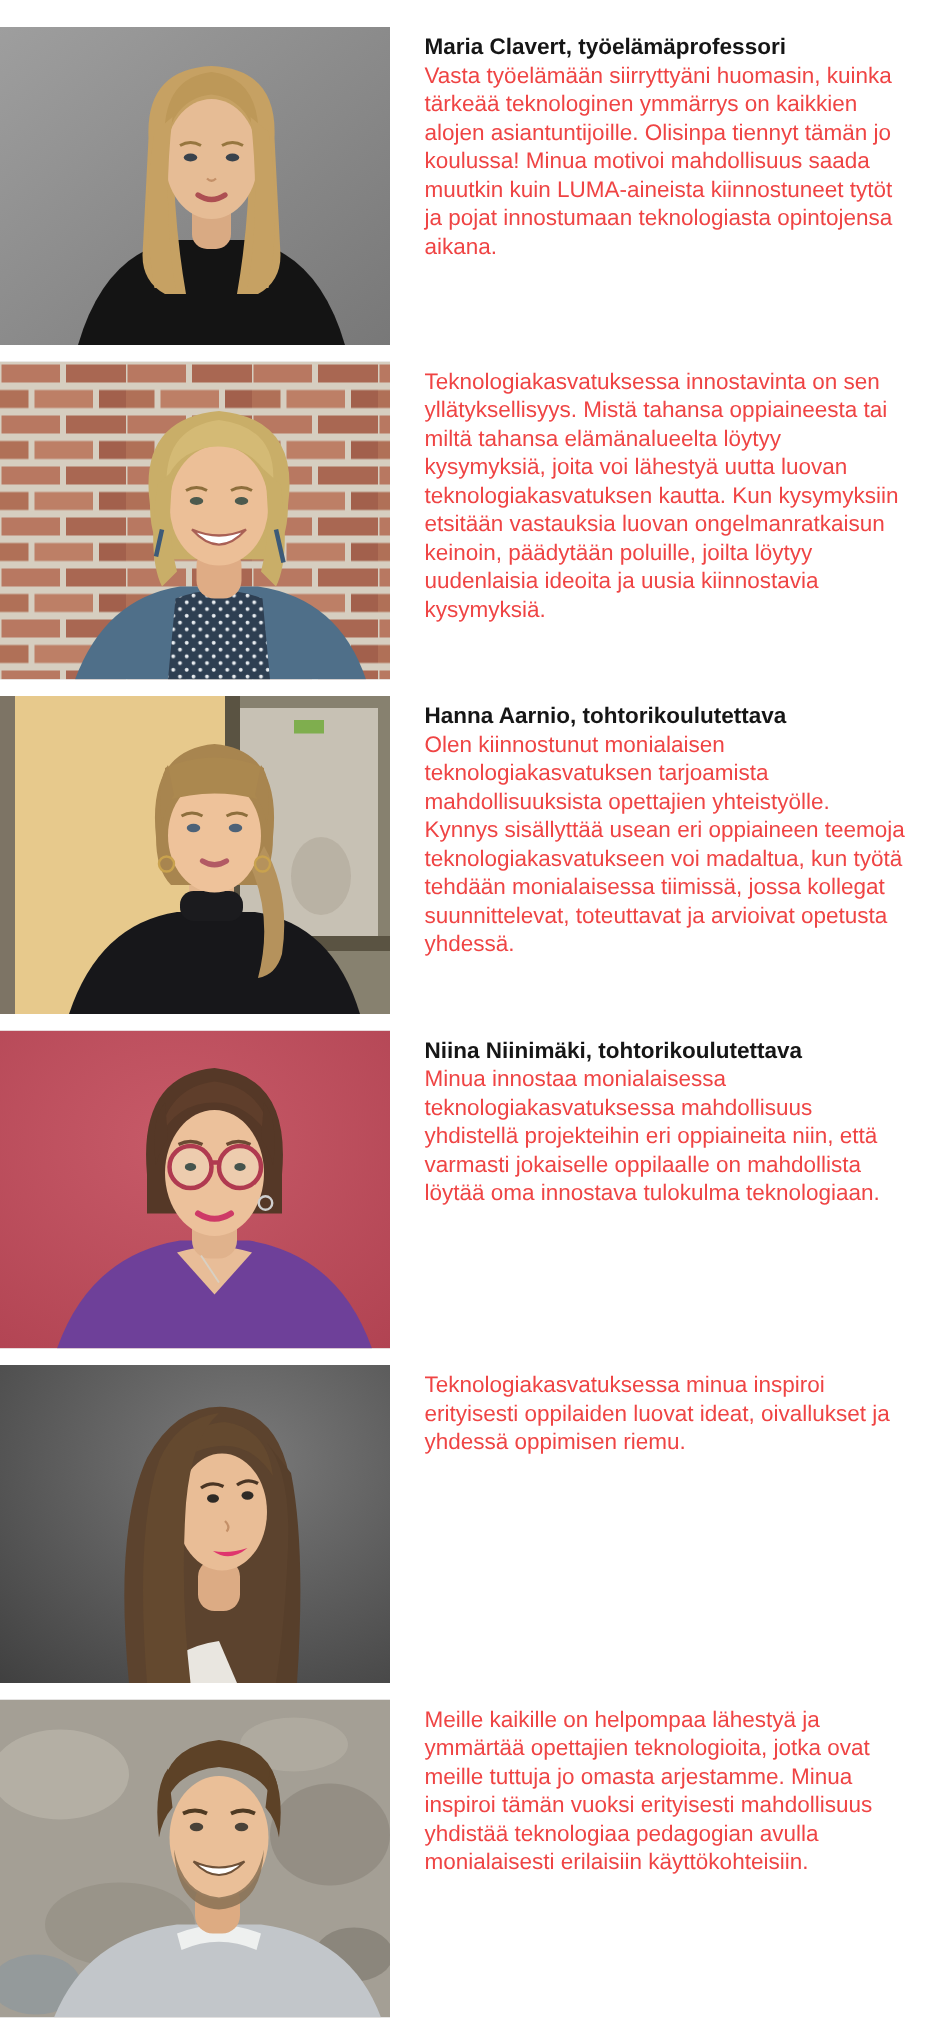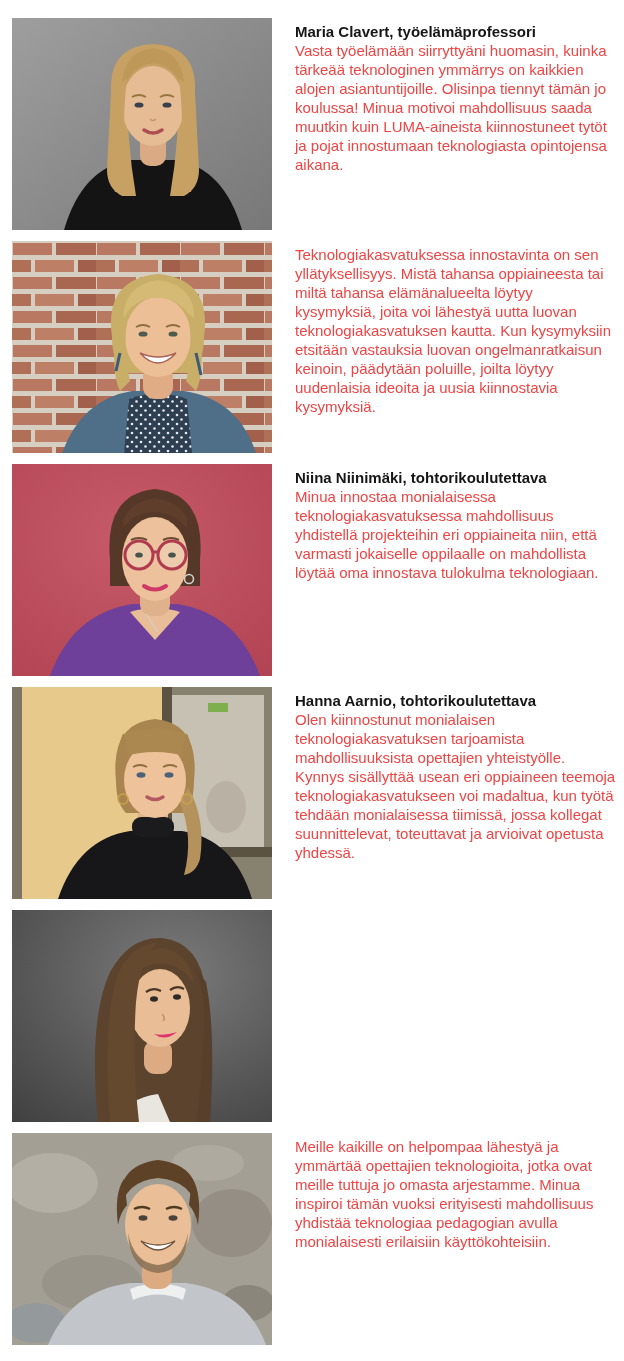--- a/index.html
+++ b/index.html
@@ -8,21 +8,21 @@
     position: relative;
     width: 624px;
     min-height: 1361px;
     background: #ffffff;
     padding-top: 18px;
     box-sizing: border-box;
   }
   .row {
     display: flex;
     align-items: flex-start;
-    margin: 0 0 11px 12px;
+    margin: 0 0 11px 0;
   }
   .photo {
     flex: 0 0 260px;
     width: 260px;
     height: 212px;
     margin: 0;
     overflow: hidden;
     background: #dddddd;
   }
   .photo svg { display: block; width: 260px; height: 212px; }
@@ -112,56 +112,20 @@
         <path d="M154 86 Q161 82 168 86" stroke="#8d6e3c" stroke-width="2" fill="none"></path>
         <ellipse cx="131" cy="93" rx="4.5" ry="2.6" fill="#4d5a4e"></ellipse>
         <ellipse cx="161" cy="93" rx="4.5" ry="2.6" fill="#4d5a4e"></ellipse>
         <path d="M128 112 Q146 132 164 112 Q146 120 128 112 Z" fill="#ffffff" stroke="#a96055" stroke-width="1.5"></path>
         <line x1="184" y1="112" x2="189" y2="134" stroke="#3d5a78" stroke-width="3"></line>
         <line x1="108" y1="112" x2="104" y2="130" stroke="#3d5a78" stroke-width="3"></line>
       </svg>
     </figure>
     <div class="text">
       <p class="bio">Teknologiakasvatuksessa innostavinta on sen yllätyksellisyys. Mistä tahansa oppiaineesta tai miltä tahansa elämänalueelta löytyy kysymyksiä, joita voi lähestyä uutta luovan teknologiakasvatuksen kautta. Kun kysymyksiin etsitään vastauksia luovan ongelmanratkaisun keinoin, päädytään poluille, joilta löytyy uudenlaisia ideoita ja uusia kiinnostavia kysymyksiä.</p>
-    </div>
-  </section>
-
-  <section class="row">
-    <figure class="photo" aria-label="portrait-niina-niinimaki-woman-red-glasses-purple-top-crimson-background">
-      <svg viewBox="0 0 260 212" xmlns="http://www.w3.org/2000/svg" role="img">
-        <defs>
-          <radialGradient id="p4bg" cx="0.45" cy="0.35" r="1">
-            <stop offset="0" stop-color="#c75a68"></stop>
-              <stop offset="1" stop-color="#ad3f4e"></stop>
-          </radialGradient>
-        </defs>
-        <rect width="260" height="212" fill="url(#p4bg)"></rect>
-        <path d="M38 212 Q60 150 120 140 L166 140 Q226 150 248 212 Z" fill="#6e4099"></path>
-        <path d="M118 148 L143 176 L168 148 Q143 140 118 148 Z" fill="#e8bd98"></path>
-        <rect x="128" y="116" width="30" height="36" rx="12" fill="#e0b28c"></rect>
-        <path d="M98 96 Q92 30 143 25 Q194 30 188 96 L188 122 L98 122 Z" fill="#553827"></path>
-        <ellipse cx="143" cy="95" rx="33" ry="42" fill="#ecc19b"></ellipse>
-        <path d="M106 72 Q112 38 143 34 Q176 38 182 74 Q166 48 143 48 Q118 48 106 72 Z" fill="#5f3e2b"></path>
-        <path d="M104 90 Q100 60 110 48 L112 72 Q106 80 104 90 Z" fill="#553827"></path>
-        <path d="M182 90 Q186 60 176 48 L174 72 Q180 80 182 90 Z" fill="#553827"></path>
-        <path d="M119 76 Q127 72 135 76" stroke="#6b4a33" stroke-width="2.2" fill="none"></path>
-        <path d="M151 76 Q159 72 167 76" stroke="#6b4a33" stroke-width="2.2" fill="none"></path>
-        <circle cx="127" cy="91" r="14" fill="#efe9df" fill-opacity="0.28" stroke="#b03a50" stroke-width="3"></circle>
-        <circle cx="160" cy="91" r="14" fill="#efe9df" fill-opacity="0.28" stroke="#b03a50" stroke-width="3"></circle>
-        <line x1="141" y1="88" x2="146" y2="88" stroke="#b03a50" stroke-width="3"></line>
-        <ellipse cx="127" cy="91" rx="3.8" ry="2.6" fill="#45544d"></ellipse>
-        <ellipse cx="160" cy="91" rx="3.8" ry="2.6" fill="#45544d"></ellipse>
-        <path d="M132 122 Q143 129 154 122" stroke="#ce3a67" stroke-width="4" fill="none" stroke-linecap="round"></path>
-        <circle cx="177" cy="115" r="4.5" fill="none" stroke="#cfcfcf" stroke-width="1.6"></circle>
-        <path d="M134 150 L146 168" stroke="#d8d0c4" stroke-width="1.2" fill="none"></path>
-      </svg>
-    </figure>
-    <div class="text">
-      <h2 class="name">Niina Niinimäki, tohtorikoulutettava</h2>
-      <p class="bio">Minua innostaa monialaisessa teknologiakasvatuksessa mahdollisuus yhdistellä projekteihin eri oppiaineita niin, että varmasti jokaiselle oppilaalle on mahdollista löytää oma innostava tulokulma teknologiaan.</p>
     </div>
   </section>
 
   <section class="row">
     <figure class="photo" aria-label="portrait-hanna-aarnio-woman-with-bangs-black-turtleneck-office-background">
       <svg viewBox="0 0 260 212" xmlns="http://www.w3.org/2000/svg" role="img">
         <rect width="260" height="212" fill="#e7c98c"></rect>
         <rect x="150" y="0" width="110" height="212" fill="#87816f"></rect>
         <rect x="160" y="8" width="92" height="152" fill="#c7c1b4"></rect>
         <rect x="150" y="0" width="10" height="212" fill="#5a5342"></rect>
@@ -187,20 +151,56 @@
         <circle cx="175" cy="112" r="5" fill="none" stroke="#c9a24e" stroke-width="1.6"></circle>
       </svg>
     </figure>
     <div class="text">
       <h2 class="name">Hanna Aarnio, tohtorikoulutettava</h2>
       <p class="bio">Olen kiinnostunut monialaisen teknologiakasvatuksen tarjoamista mahdollisuuksista opettajien yhteistyölle. Kynnys sisällyttää usean eri oppiaineen teemoja teknologiakasvatukseen voi madaltua, kun työtä tehdään monialaisessa tiimissä, jossa kollegat suunnittelevat, toteuttavat ja arvioivat opetusta yhdessä.</p>
     </div>
   </section>
 
   <section class="row">
+    <figure class="photo" aria-label="portrait-niina-niinimaki-woman-red-glasses-purple-top-crimson-background">
+      <svg viewBox="0 0 260 212" xmlns="http://www.w3.org/2000/svg" role="img">
+        <defs>
+          <radialGradient id="p4bg" cx="0.45" cy="0.35" r="1">
+            <stop offset="0" stop-color="#c75a68"></stop>
+              <stop offset="1" stop-color="#ad3f4e"></stop>
+          </radialGradient>
+        </defs>
+        <rect width="260" height="212" fill="url(#p4bg)"></rect>
+        <path d="M38 212 Q60 150 120 140 L166 140 Q226 150 248 212 Z" fill="#6e4099"></path>
+        <path d="M118 148 L143 176 L168 148 Q143 140 118 148 Z" fill="#e8bd98"></path>
+        <rect x="128" y="116" width="30" height="36" rx="12" fill="#e0b28c"></rect>
+        <path d="M98 96 Q92 30 143 25 Q194 30 188 96 L188 122 L98 122 Z" fill="#553827"></path>
+        <ellipse cx="143" cy="95" rx="33" ry="42" fill="#ecc19b"></ellipse>
+        <path d="M106 72 Q112 38 143 34 Q176 38 182 74 Q166 48 143 48 Q118 48 106 72 Z" fill="#5f3e2b"></path>
+        <path d="M104 90 Q100 60 110 48 L112 72 Q106 80 104 90 Z" fill="#553827"></path>
+        <path d="M182 90 Q186 60 176 48 L174 72 Q180 80 182 90 Z" fill="#553827"></path>
+        <path d="M119 76 Q127 72 135 76" stroke="#6b4a33" stroke-width="2.2" fill="none"></path>
+        <path d="M151 76 Q159 72 167 76" stroke="#6b4a33" stroke-width="2.2" fill="none"></path>
+        <circle cx="127" cy="91" r="14" fill="#efe9df" fill-opacity="0.28" stroke="#b03a50" stroke-width="3"></circle>
+        <circle cx="160" cy="91" r="14" fill="#efe9df" fill-opacity="0.28" stroke="#b03a50" stroke-width="3"></circle>
+        <line x1="141" y1="88" x2="146" y2="88" stroke="#b03a50" stroke-width="3"></line>
+        <ellipse cx="127" cy="91" rx="3.8" ry="2.6" fill="#45544d"></ellipse>
+        <ellipse cx="160" cy="91" rx="3.8" ry="2.6" fill="#45544d"></ellipse>
+        <path d="M132 122 Q143 129 154 122" stroke="#ce3a67" stroke-width="4" fill="none" stroke-linecap="round"></path>
+        <circle cx="177" cy="115" r="4.5" fill="none" stroke="#cfcfcf" stroke-width="1.6"></circle>
+        <path d="M134 150 L146 168" stroke="#d8d0c4" stroke-width="1.2" fill="none"></path>
+      </svg>
+    </figure>
+    <div class="text">
+      <h2 class="name">Niina Niinimäki, tohtorikoulutettava</h2>
+      <p class="bio">Minua innostaa monialaisessa teknologiakasvatuksessa mahdollisuus yhdistellä projekteihin eri oppiaineita niin, että varmasti jokaiselle oppilaalle on mahdollista löytää oma innostava tulokulma teknologiaan.</p>
+    </div>
+  </section>
+
+  <section class="row">
     <figure class="photo" aria-label="portrait-riikka-keto-tokoi-woman-long-brown-hair-dark-gray-background">
       <svg viewBox="0 0 260 212" xmlns="http://www.w3.org/2000/svg" role="img">
         <defs>
           <radialGradient id="p5bg" cx="0.62" cy="0.3" r="1">
             <stop offset="0" stop-color="#7a7a7a"></stop>
               <stop offset="1" stop-color="#3c3c3c"></stop>
           </radialGradient>
         </defs>
         <rect width="260" height="212" fill="url(#p5bg)"></rect>
         <path d="M86 212 Q76 110 98 62 Q118 26 150 28 Q188 32 194 82 Q202 140 196 212 Z" fill="#5c432e"></path>
@@ -213,20 +213,21 @@
         <path d="M134 82 Q141 77 149 81" stroke="#4a3categorie524" stroke-width="2.2" fill="none"></path>
         <path d="M134 82 Q141 77 149 81" stroke="#4a3524" stroke-width="2.2" fill="none"></path>
         <path d="M158 80 Q165 75 172 79" stroke="#4a3524" stroke-width="2.2" fill="none"></path>
         <ellipse cx="142" cy="89" rx="4" ry="2.8" fill="#2e2a26"></ellipse>
         <ellipse cx="165" cy="87" rx="4" ry="2.8" fill="#2e2a26"></ellipse>
         <path d="M142 124 Q153 132 165 122 Q153 126 142 124 Z" fill="#df356d"></path>
         <path d="M150 104 Q154 108 151 111" stroke="#c49068" stroke-width="1.5" fill="none"></path>
       </svg>
     </figure>
     <div class="text">
+      <p class="bio">Teknologiakasvatuksessa minua inspiroi erityisesti oppilaiden luovat ideat, oivallukset ja yhdessä oppimisen riemu.</p>
     </div>
   </section>
 
   <section class="row">
     <figure class="photo" aria-label="portrait-rasmus-borg-smiling-bearded-man-gray-sweater-concrete-background">
       <svg viewBox="0 0 260 212" xmlns="http://www.w3.org/2000/svg" role="img">
         <rect width="260" height="212" fill="#a49f95"></rect>
         <ellipse cx="40" cy="50" rx="46" ry="30" fill="#b8b3a8" opacity="0.8"></ellipse>
         <ellipse cx="220" cy="90" rx="40" ry="34" fill="#8d887e" opacity="0.7"></ellipse>
         <ellipse cx="80" cy="150" rx="50" ry="28" fill="#969186" opacity="0.8"></ellipse>

